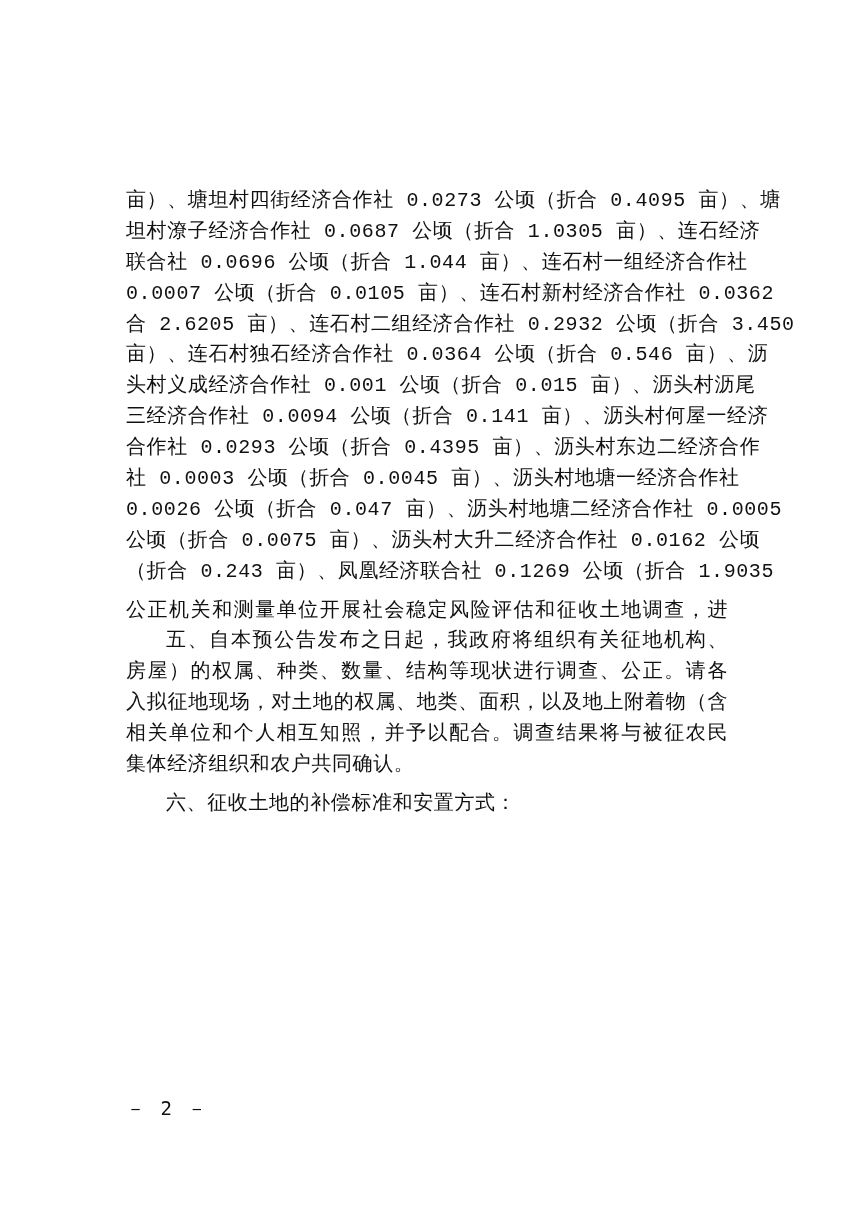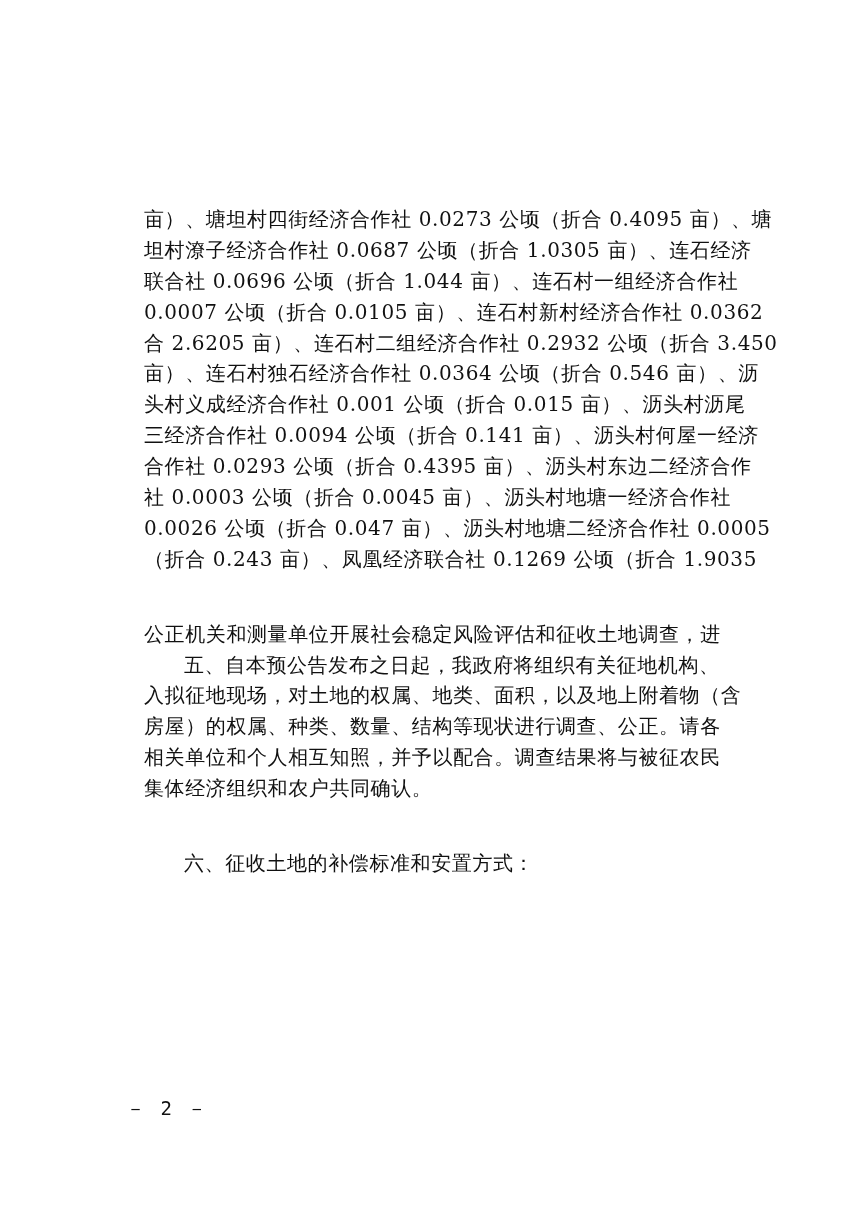--- a/index.html
+++ b/index.html
@@ -23,21 +23,22 @@
       height: 1217px;
       background: #ffffff;
     }
     .body-text {
       position: absolute;
       left: 126px;
       top: 186px;
       width: 602px;
     }
     .para {
-      margin: 18px;
+      margin: 0;
+      font-family: Liberation Mono, monospace;
     }
     .line {
       display: block;
       height: 30.9px;
       line-height: 30.9px;
       font-size: 20px;
       text-align: justify;
       text-align-last: justify;
       white-space: nowrap;
       letter-spacing: 0.6px;
@@ -73,30 +74,31 @@
       <span class="line">坦村潦子经济合作社 0.0687 公顷（折合 1.0305 亩）、连石经济</span>
       <span class="line">联合社 0.0696 公顷（折合 1.044 亩）、连石村一组经济合作社</span>
       <span class="line">0.0007 公顷（折合 0.0105 亩）、连石村新村经济合作社 0.0362</span>
       <span class="line">合 2.6205 亩）、连石村二组经济合作社 0.2932 公顷（折合 3.450</span>
       <span class="line">亩）、连石村独石经济合作社 0.0364 公顷（折合 0.546 亩）、沥</span>
       <span class="line">头村义成经济合作社 0.001 公顷（折合 0.015 亩）、沥头村沥尾</span>
       <span class="line">三经济合作社 0.0094 公顷（折合 0.141 亩）、沥头村何屋一经济</span>
       <span class="line">合作社 0.0293 公顷（折合 0.4395 亩）、沥头村东边二经济合作</span>
       <span class="line">社 0.0003 公顷（折合 0.0045 亩）、沥头村地塘一经济合作社</span>
       <span class="line">0.0026 公顷（折合 0.047 亩）、沥头村地塘二经济合作社 0.0005</span>
+      <span class="line">公顷（折合 0.0075 亩）、沥头村大升二经济合作社 0.0162 公顷</span>
       <span class="line">（折合 0.243 亩）、凤凰经济联合社 0.1269 公顷（折合 1.9035</span>
     </div>
 
     <div class="para-gap"></div>
 
     <div class="para">
       <span class="line">公正机关和测量单位开展社会稳定风险评估和征收土地调查，进</span>
       <span class="line indent">五、自本预公告发布之日起，我政府将组织有关征地机构、</span>
+      <span class="line">房屋）的权属、种类、数量、结构等现状进行调查、公正。请各</span>
       <span class="line">入拟征地现场，对土地的权属、地类、面积，以及地上附着物（含</span>
-      <span class="line">房屋）的权属、种类、数量、结构等现状进行调查、公正。请各</span>
       <span class="line">相关单位和个人相互知照，并予以配合。调查结果将与被征农民</span>
       <span class="line last">集体经济组织和农户共同确认。</span>
     </div>
 
     <div class="para-gap"></div>
 
     <div class="para">
       <span class="line indent last">六、征收土地的补偿标准和安置方式：</span>
     </div>
 

